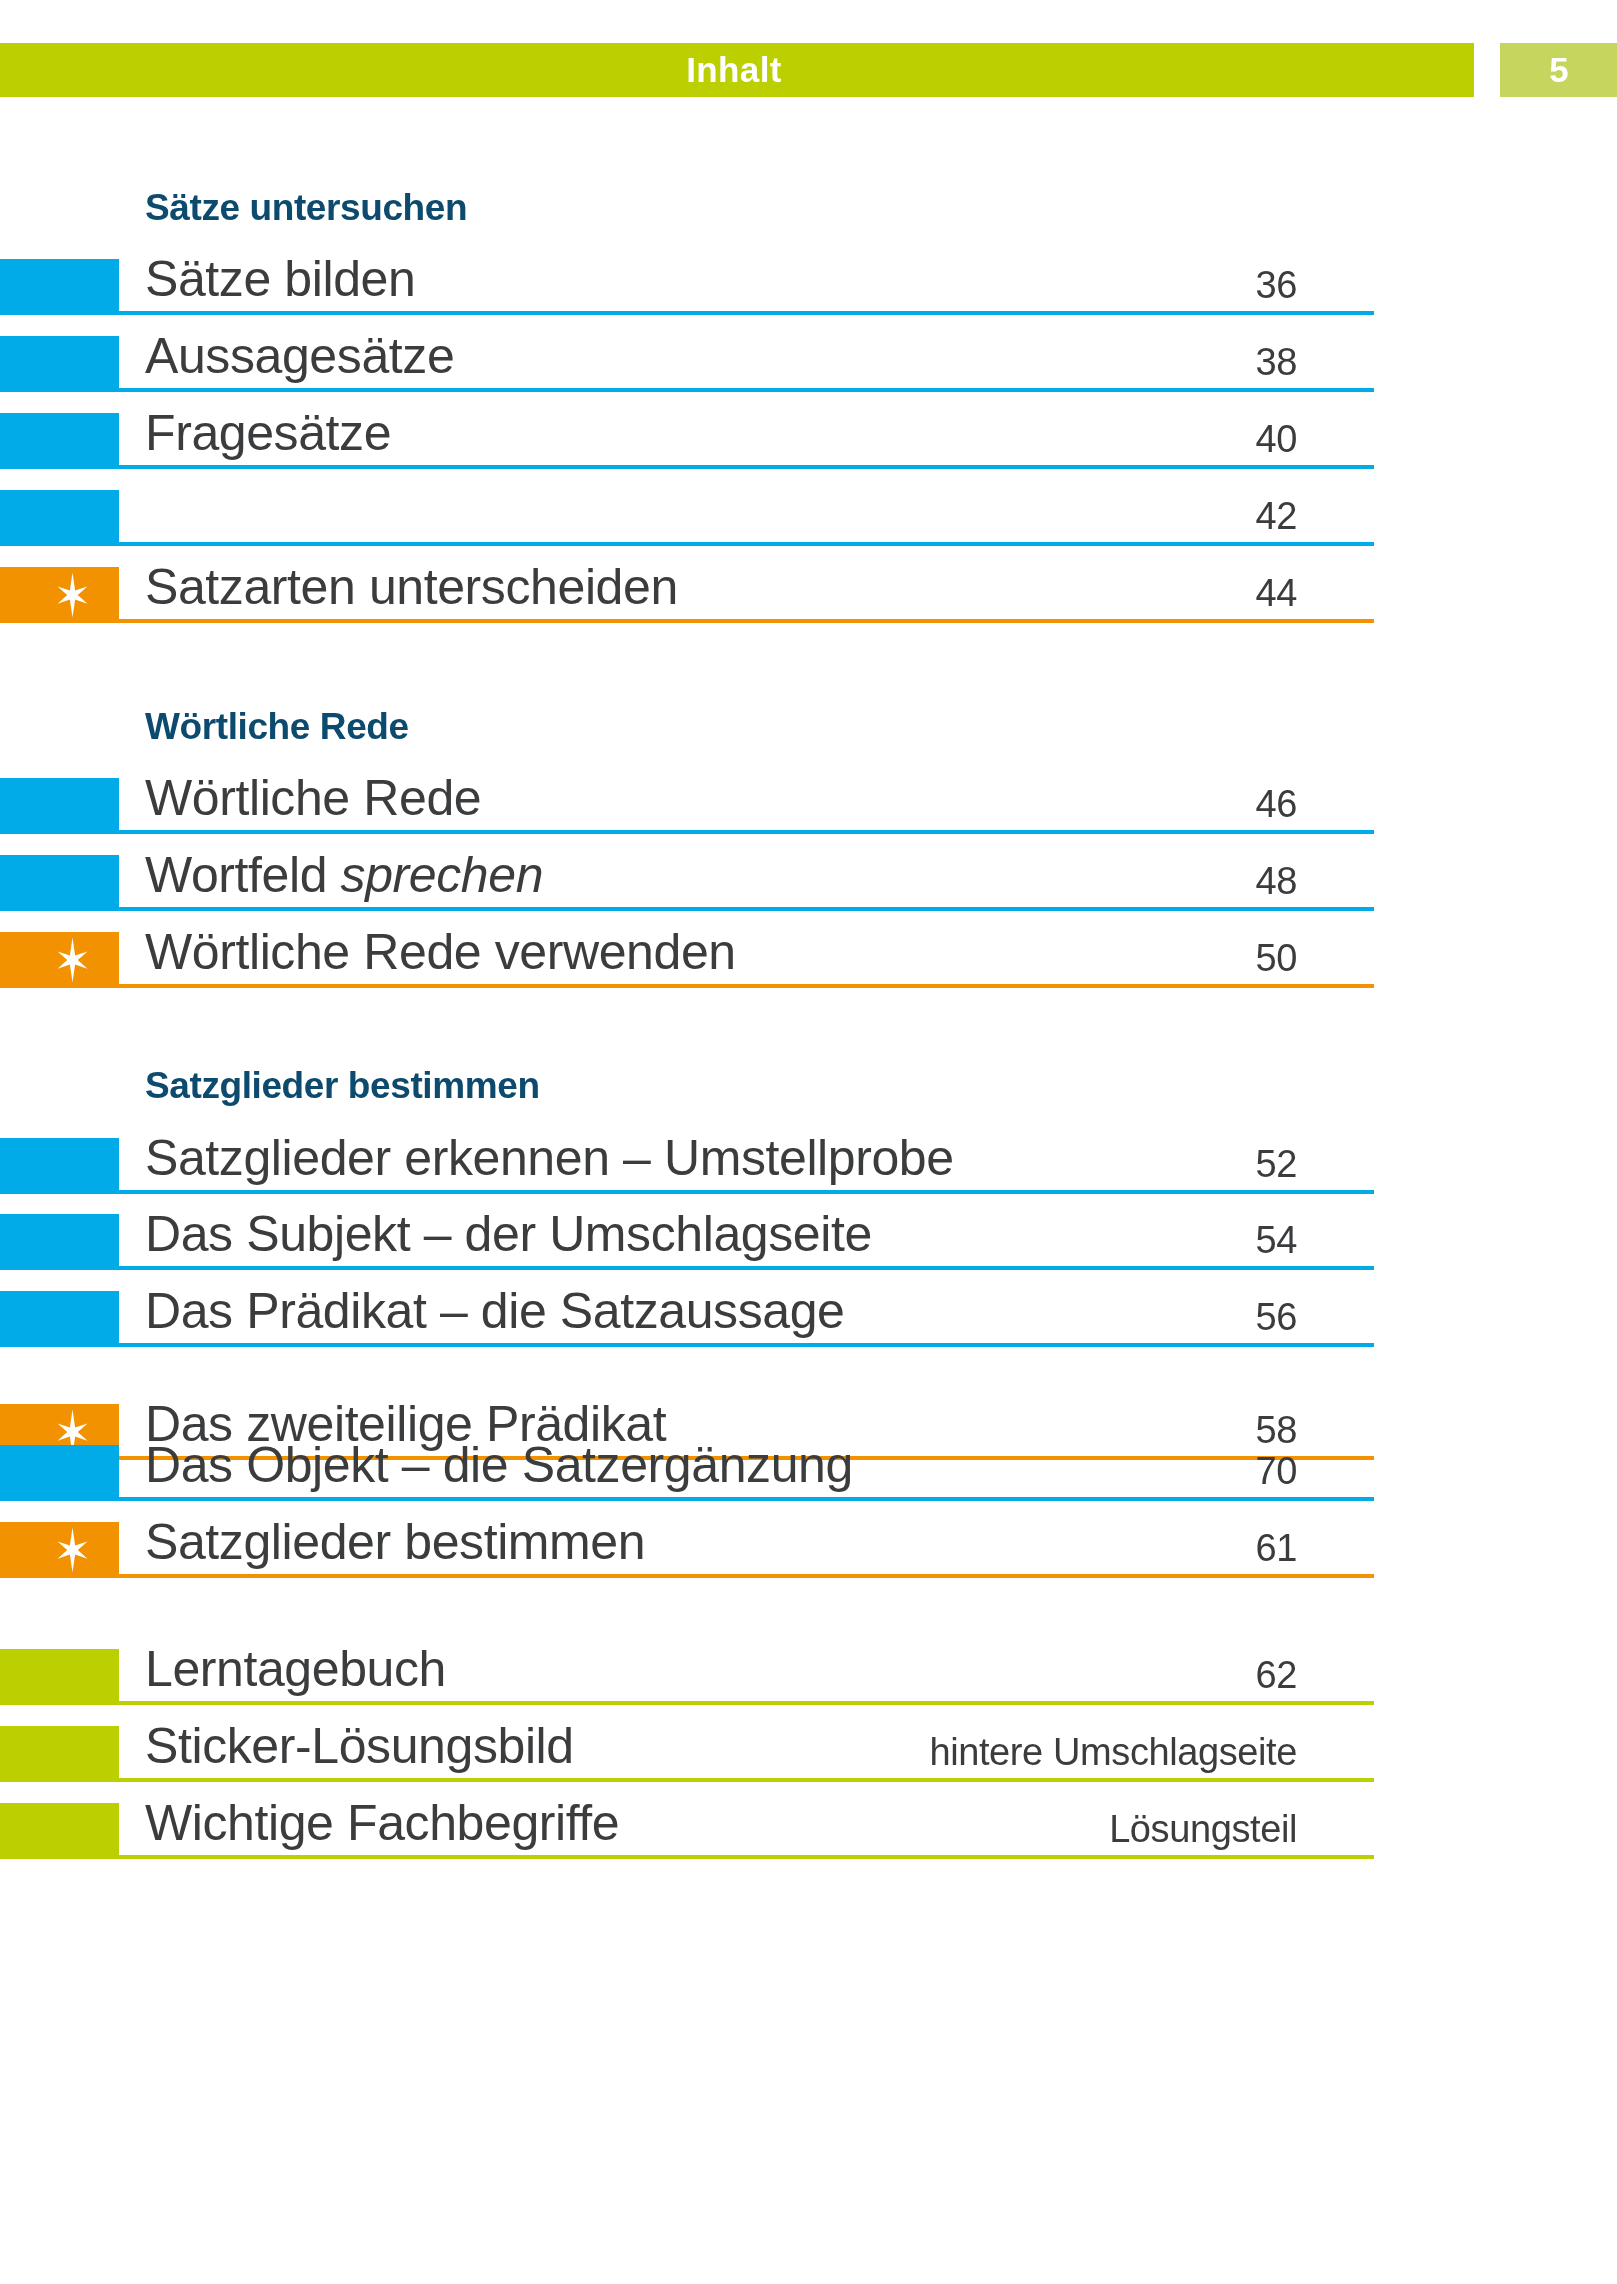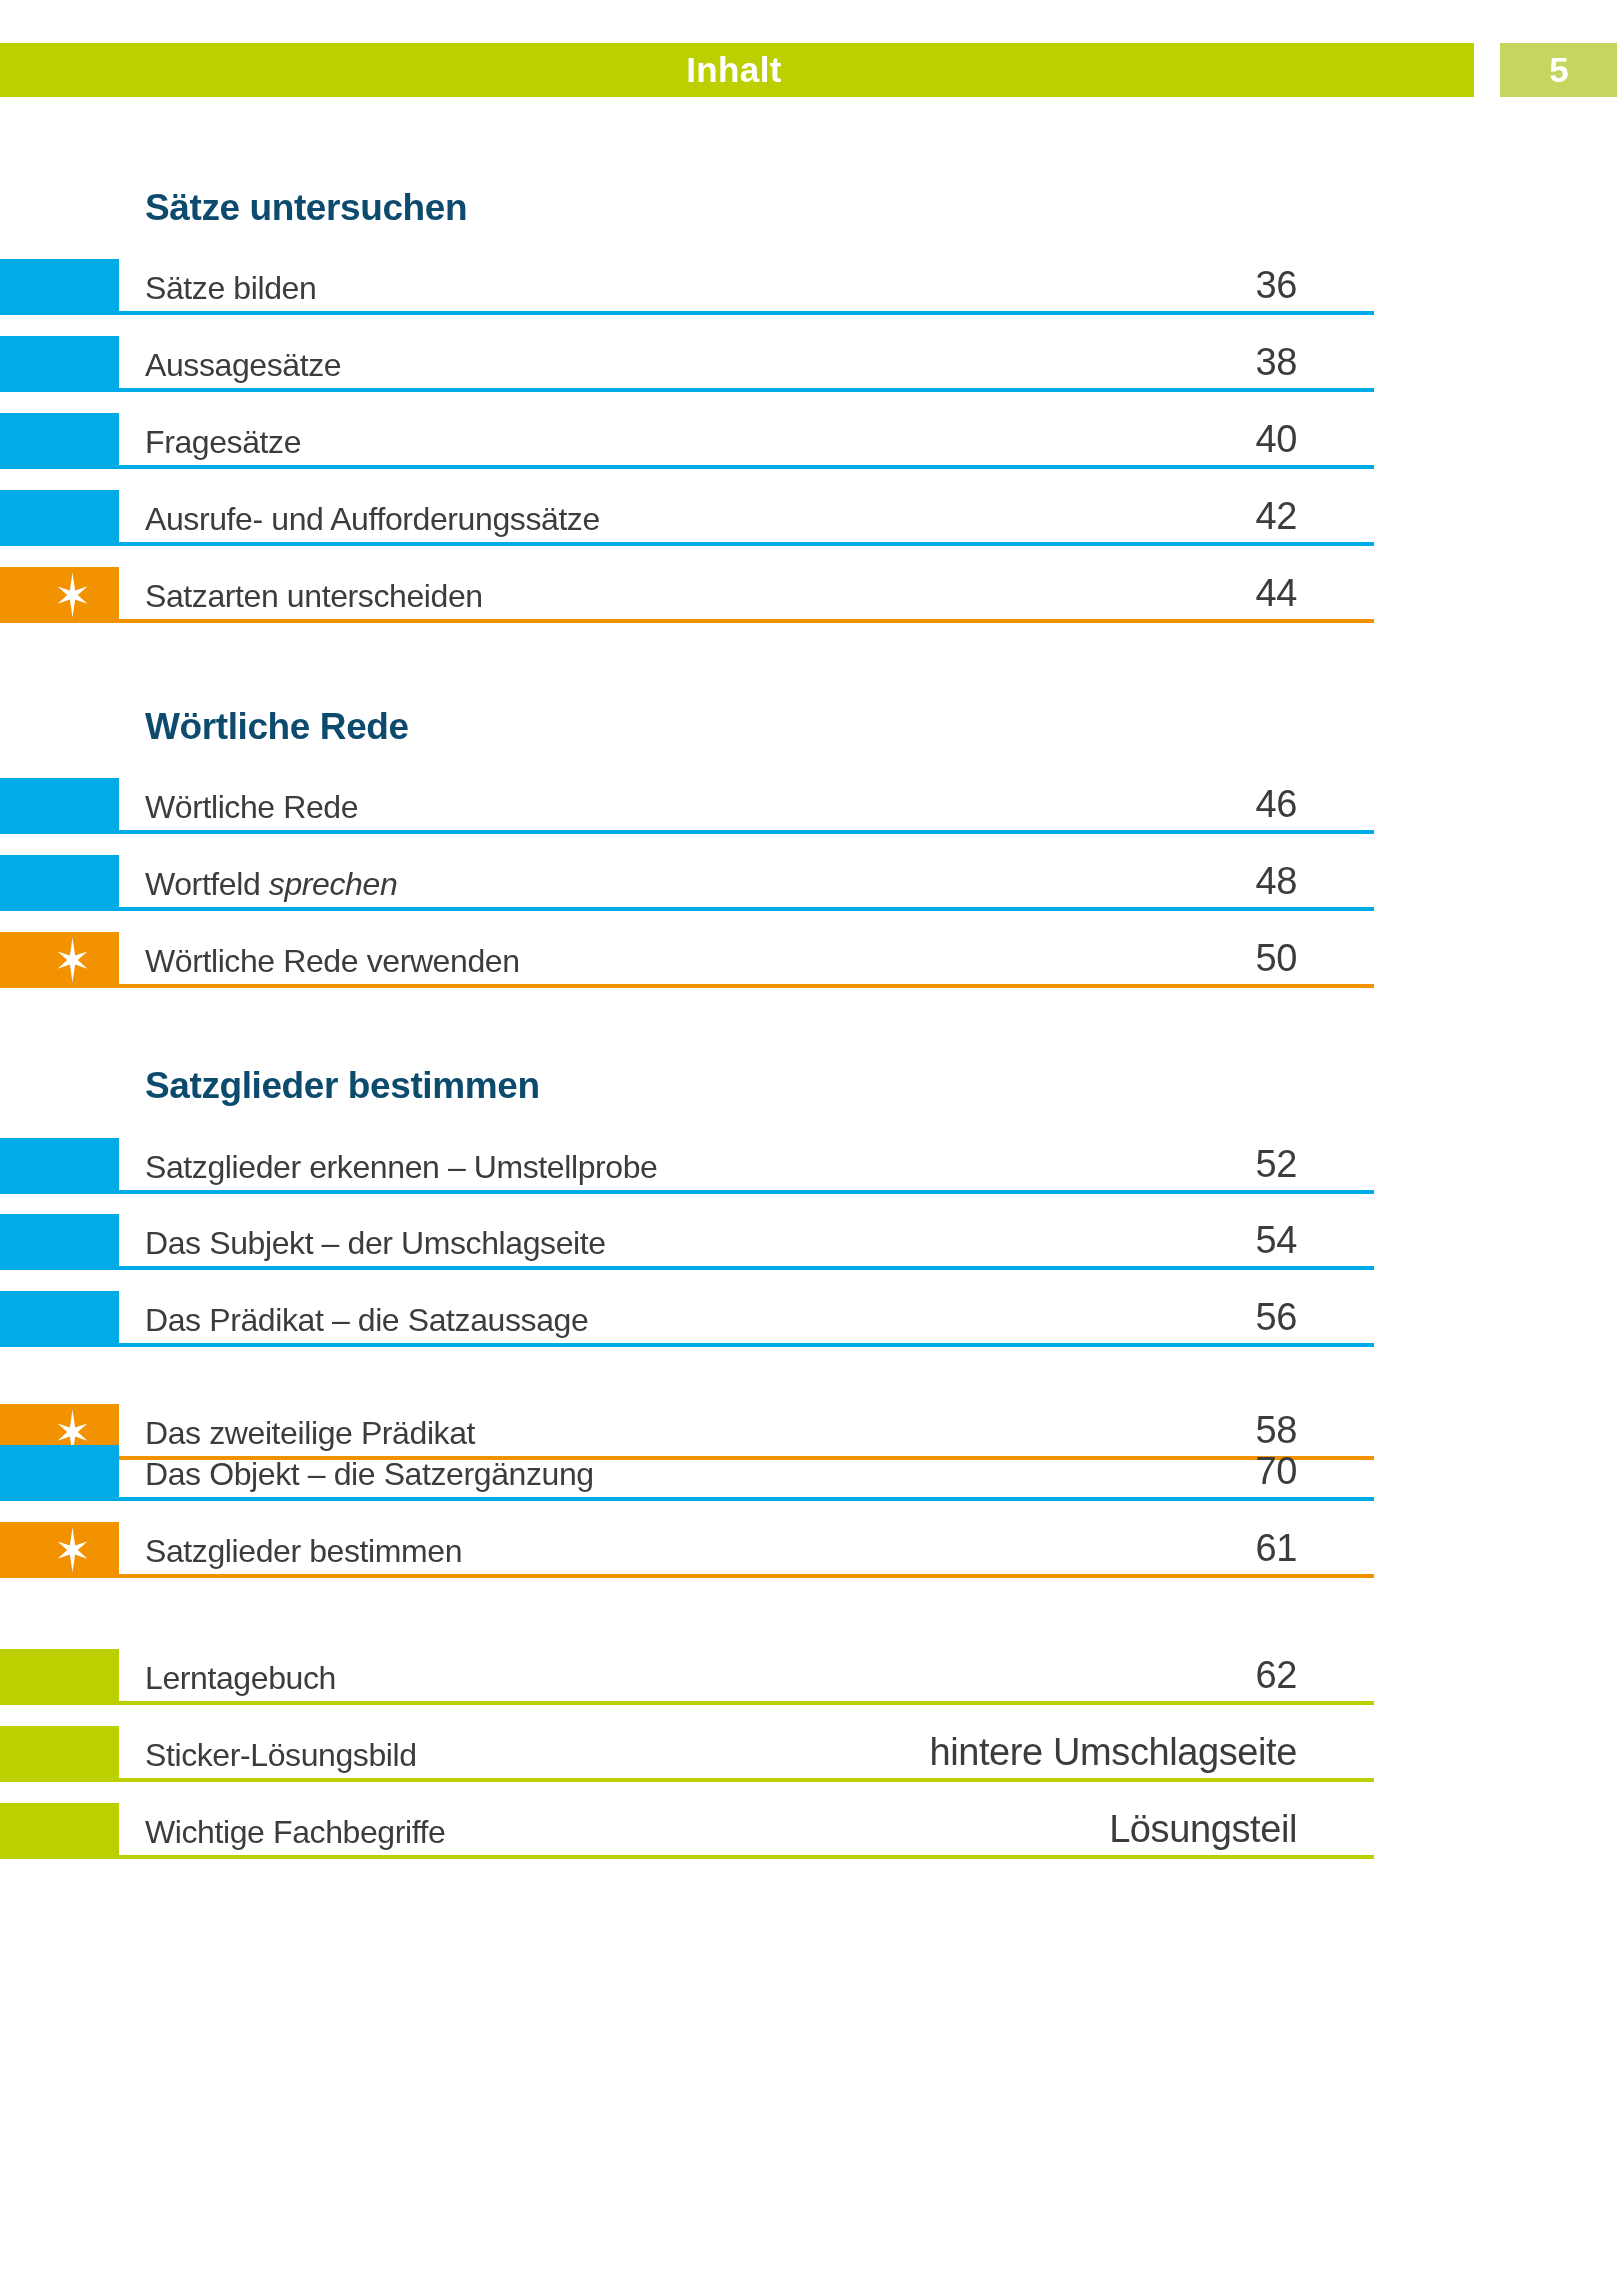--- a/index.html
+++ b/index.html
@@ -69,21 +69,21 @@
     width:119px; height:56px;
   }
   .row-tab svg{
     position:absolute;
     left:53px; top:3.2px;
     display:block;
   }
   .row-label{
     position:absolute;
     left:145px; bottom:11.3px;
-    font-size:32px;
+    font-size:50px;
     line-height:1;
     color:#3b3c3e;
     letter-spacing:-0.4px;
     white-space:nowrap;
   }
   .row-label .it{ font-style:italic; }
   .row-page{
     position:absolute;
     left:483px; right:77px; bottom:11.3px;
     font-size:38px;
@@ -121,21 +121,20 @@
   </div>
       <div class="toc-row" style="top: 413px;">
     <div class="row-underline" style="background: rgb(0, 171, 232);"></div>
     <div class="row-tab" style="background: rgb(0, 171, 232);"></div>
     <span class="row-label"><span class="normal">Fragesätze</span><span class="it"></span></span>
     <span class="row-page">40</span>
   </div>
       <div class="toc-row" style="top: 490px;">
     <div class="row-underline" style="background: rgb(0, 171, 232);"></div>
     <div class="row-tab" style="background: rgb(0, 171, 232);"></div>
-    <span class="row-label"><span class="normal">Ausrufe- und Aufforderungssätze</span><span class="it"></span></span>
     <span class="row-page">42</span>
   </div>
       <div class="toc-row" style="top: 567px;">
     <div class="row-underline" style="background: rgb(243, 146, 0);"></div>
     <div class="row-tab" style="background: rgb(243, 146, 0);">
           <svg viewBox="-26 -31 52 62" width="39" height="50">
             <polygon points="0,-30 3.5,-6.1 19.9,-11.5 7,0 19.9,11.5 3.5,6.1 0,30 -3.5,6.1 -19.9,11.5 -7,0 -19.9,-11.5 -3.5,-6.1" fill="#ffffff"></polygon>
           </svg>
         </div>
     <span class="row-label"><span class="normal">Satzarten unterscheiden</span><span class="it"></span></span>

